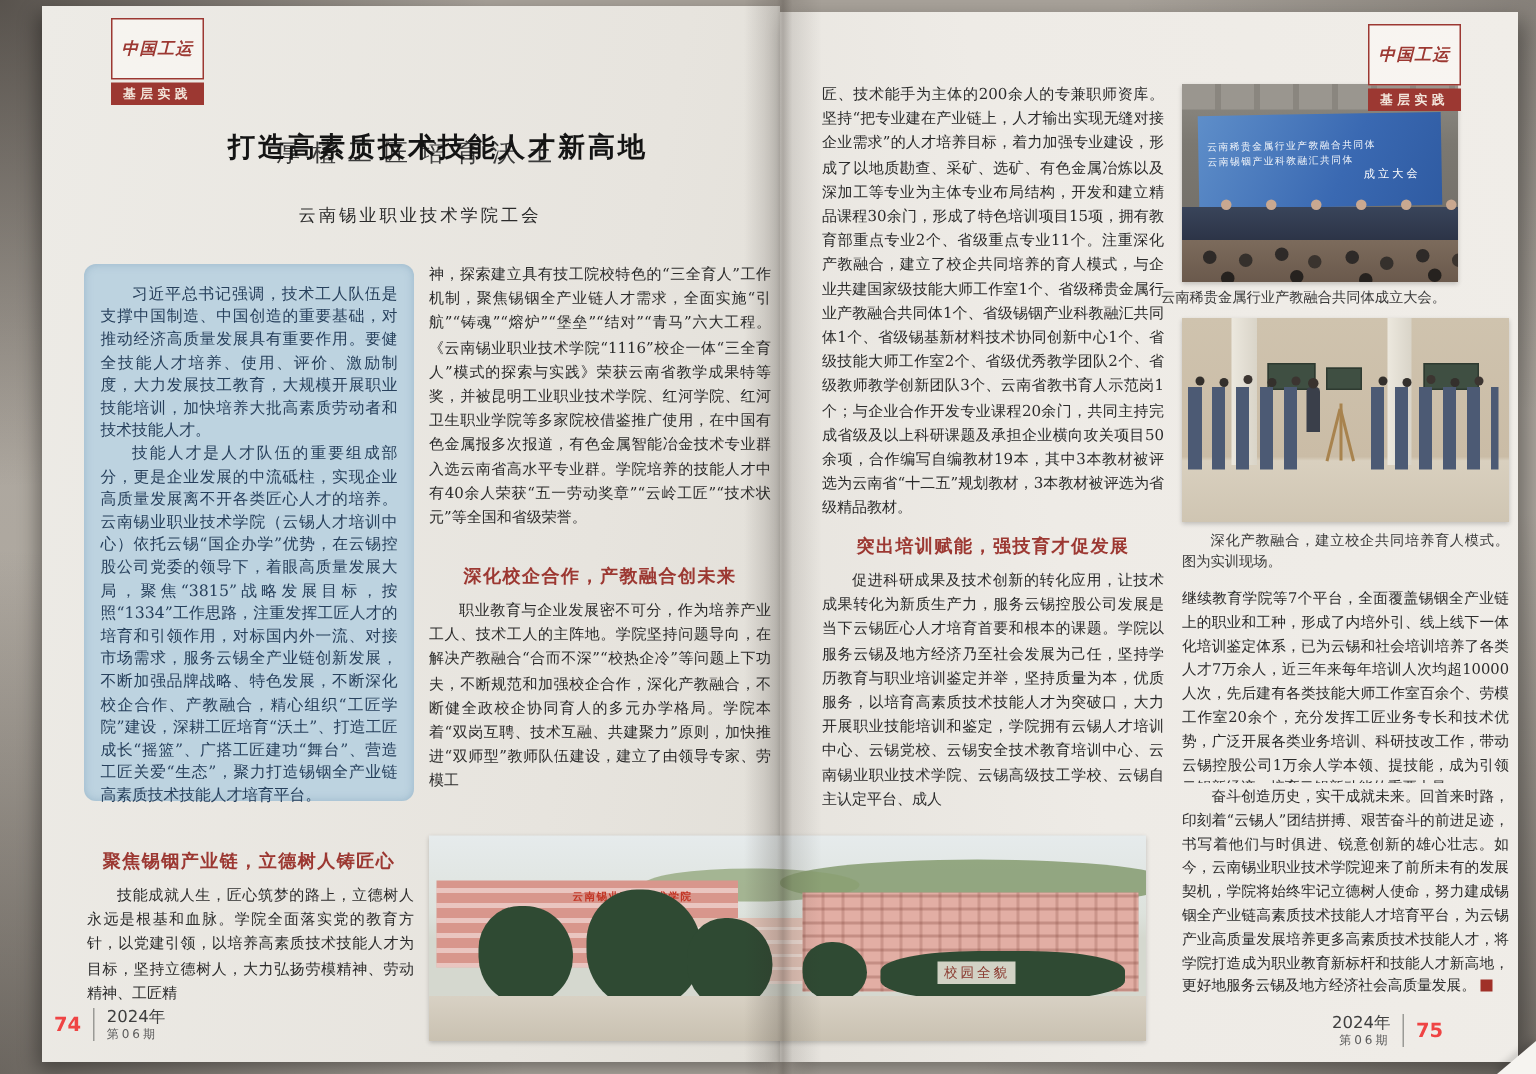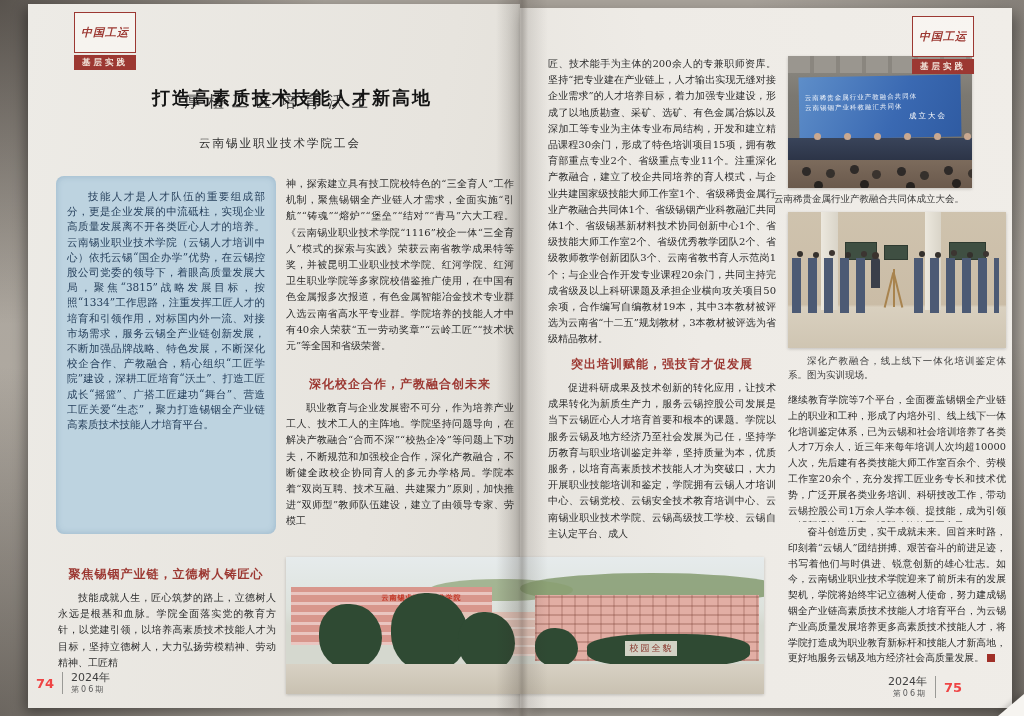--- a/index.html
+++ b/index.html
@@ -120,20 +120,21 @@
 <div class="abs logo" style="left:74px;top:12px;">
   <div class="logo-top">中国工运</div>
   <div class="logo-bottom">基层实践</div>
 </div>
 
 <div class="abs kicker">厚植工匠培育沃土</div>
 <div class="abs main-title">打造高素质技术技能人才新高地</div>
 <div class="abs byline">云南锡业职业技术学院工会</div>
 
 <div class="abs intro-box">
+  <p>习近平总书记强调，技术工人队伍是支撑中国制造、中国创造的重要基础，对推动经济高质量发展具有重要作用。要健全技能人才培养、使用、评价、激励制度，大力发展技工教育，大规模开展职业技能培训，加快培养大批高素质劳动者和技术技能人才。</p>
   <p>技能人才是人才队伍的重要组成部分，更是企业发展的中流砥柱，实现企业高质量发展离不开各类匠心人才的培养。云南锡业职业技术学院（云锡人才培训中心）依托云锡“国企办学”优势，在云锡控股公司党委的领导下，着眼高质量发展大局，聚焦“3815”战略发展目标，按照“1334”工作思路，注重发挥工匠人才的培育和引领作用，对标国内外一流、对接市场需求，服务云锡全产业链创新发展，不断加强品牌战略、特色发展，不断深化校企合作、产教融合，精心组织“工匠学院”建设，深耕工匠培育“沃土”、打造工匠成长“摇篮”、广搭工匠建功“舞台”、营造工匠关爱“生态”，聚力打造锡铟全产业链高素质技术技能人才培育平台。</p>
 </div>
 
 <div class="abs sec-head" style="left:56px;top:566px;width:220px;">聚焦锡铟产业链，立德树人铸匠心</div>
 <div class="abs body-text indent" style="left:58px;top:590px;width:218px;height:80px;">技能成就人生，匠心筑梦的路上，立德树人永远是根基和血脉。学院全面落实党的教育方针，以党建引领，以培养高素质技术技能人才为目标，坚持立德树人，大力弘扬劳模精神、劳动精神、工匠精</div>
 
 <div class="abs footer" style="left:36px;top:672px;">
   <span class="pg-num">74</span>
   <span class="ft-div"></span>
   <span class="ft-stack">
@@ -193,21 +194,21 @@
   <div class="t-board" style="left:74%;top:22%;width:16%;height:12%;"></div>
   <div class="t-grp" style="left:2%;width:34%;"></div>
   <div class="t-grp" style="left:58%;width:39%;"></div>
   <div class="t-heads" style="left:4%;top:29%;"></div>
   <div class="t-heads" style="left:60%;top:29%;"></div>
   <div class="t-leg" style="left:46%;top:44%;transform:rotate(14deg);"></div>
   <div class="t-leg" style="left:50%;top:44%;transform:rotate(-14deg);"></div>
   <div class="t-leg" style="left:48%;top:42%;height:38px;"></div>
   <div class="t-instr" style="left:38%;top:34%;"></div>
 </div>
-<div class="abs caption indent" style="left:788px;top:354px;width:218px;text-align:justify;">深化产教融合，线上线下一体化培训鉴定体系。图为实训现场。</div>
+<div class="abs caption indent" style="left:788px;top:354px;width:218px;text-align:justify;">深化产教融合，建立校企共同培养育人模式。图为实训现场。</div>
 
 <div class="abs body-text" style="left:788px;top:392px;width:218px;height:130px;font-size:9.8px;line-height:15.8px;">继续教育学院等7个平台，全面覆盖锡铟全产业链上的职业和工种，形成了内培外引、线上线下一体化培训鉴定体系，已为云锡和社会培训培养了各类人才7万余人，近三年来每年培训人次均超10000人次，先后建有各类技能大师工作室百余个、劳模工作室20余个，充分发挥工匠业务专长和技术优势，广泛开展各类业务培训、科研技改工作，带动云锡控股公司1万余人学本领、提技能，成为引领云锡新经济、培育云锡新动能的重要力量。</div>
 <div class="abs body-text indent" style="left:788px;top:524px;width:218px;height:140px;font-size:9.8px;line-height:15.8px;"><span>奋斗创造历史，实干成就未来。回首来时路，印刻着“云锡人”团结拼搏、艰苦奋斗的前进足迹，书写着他们与时俱进、锐意创新的雄心壮志。如今，云南锡业职业技术学院迎来了前所未有的发展契机，学院将始终牢记立德树人使命，努力建成锡铟全产业链高素质技术技能人才培育平台，为云锡产业高质量发展培养更多高素质技术技能人才，将学院打造成为职业教育新标杆和技能人才新高地，更好地服务云锡及地方经济社会高质量发展。</span><span class="end-mark"></span></div>
 
 <div class="abs footer" style="left:888px;top:676px;">
   <span class="ft-stack" style="text-align:right;">
     <span class="ft-year">2024年</span>
     <span class="ft-issue">第06期</span>
   </span>
   <span class="ft-div"></span>

